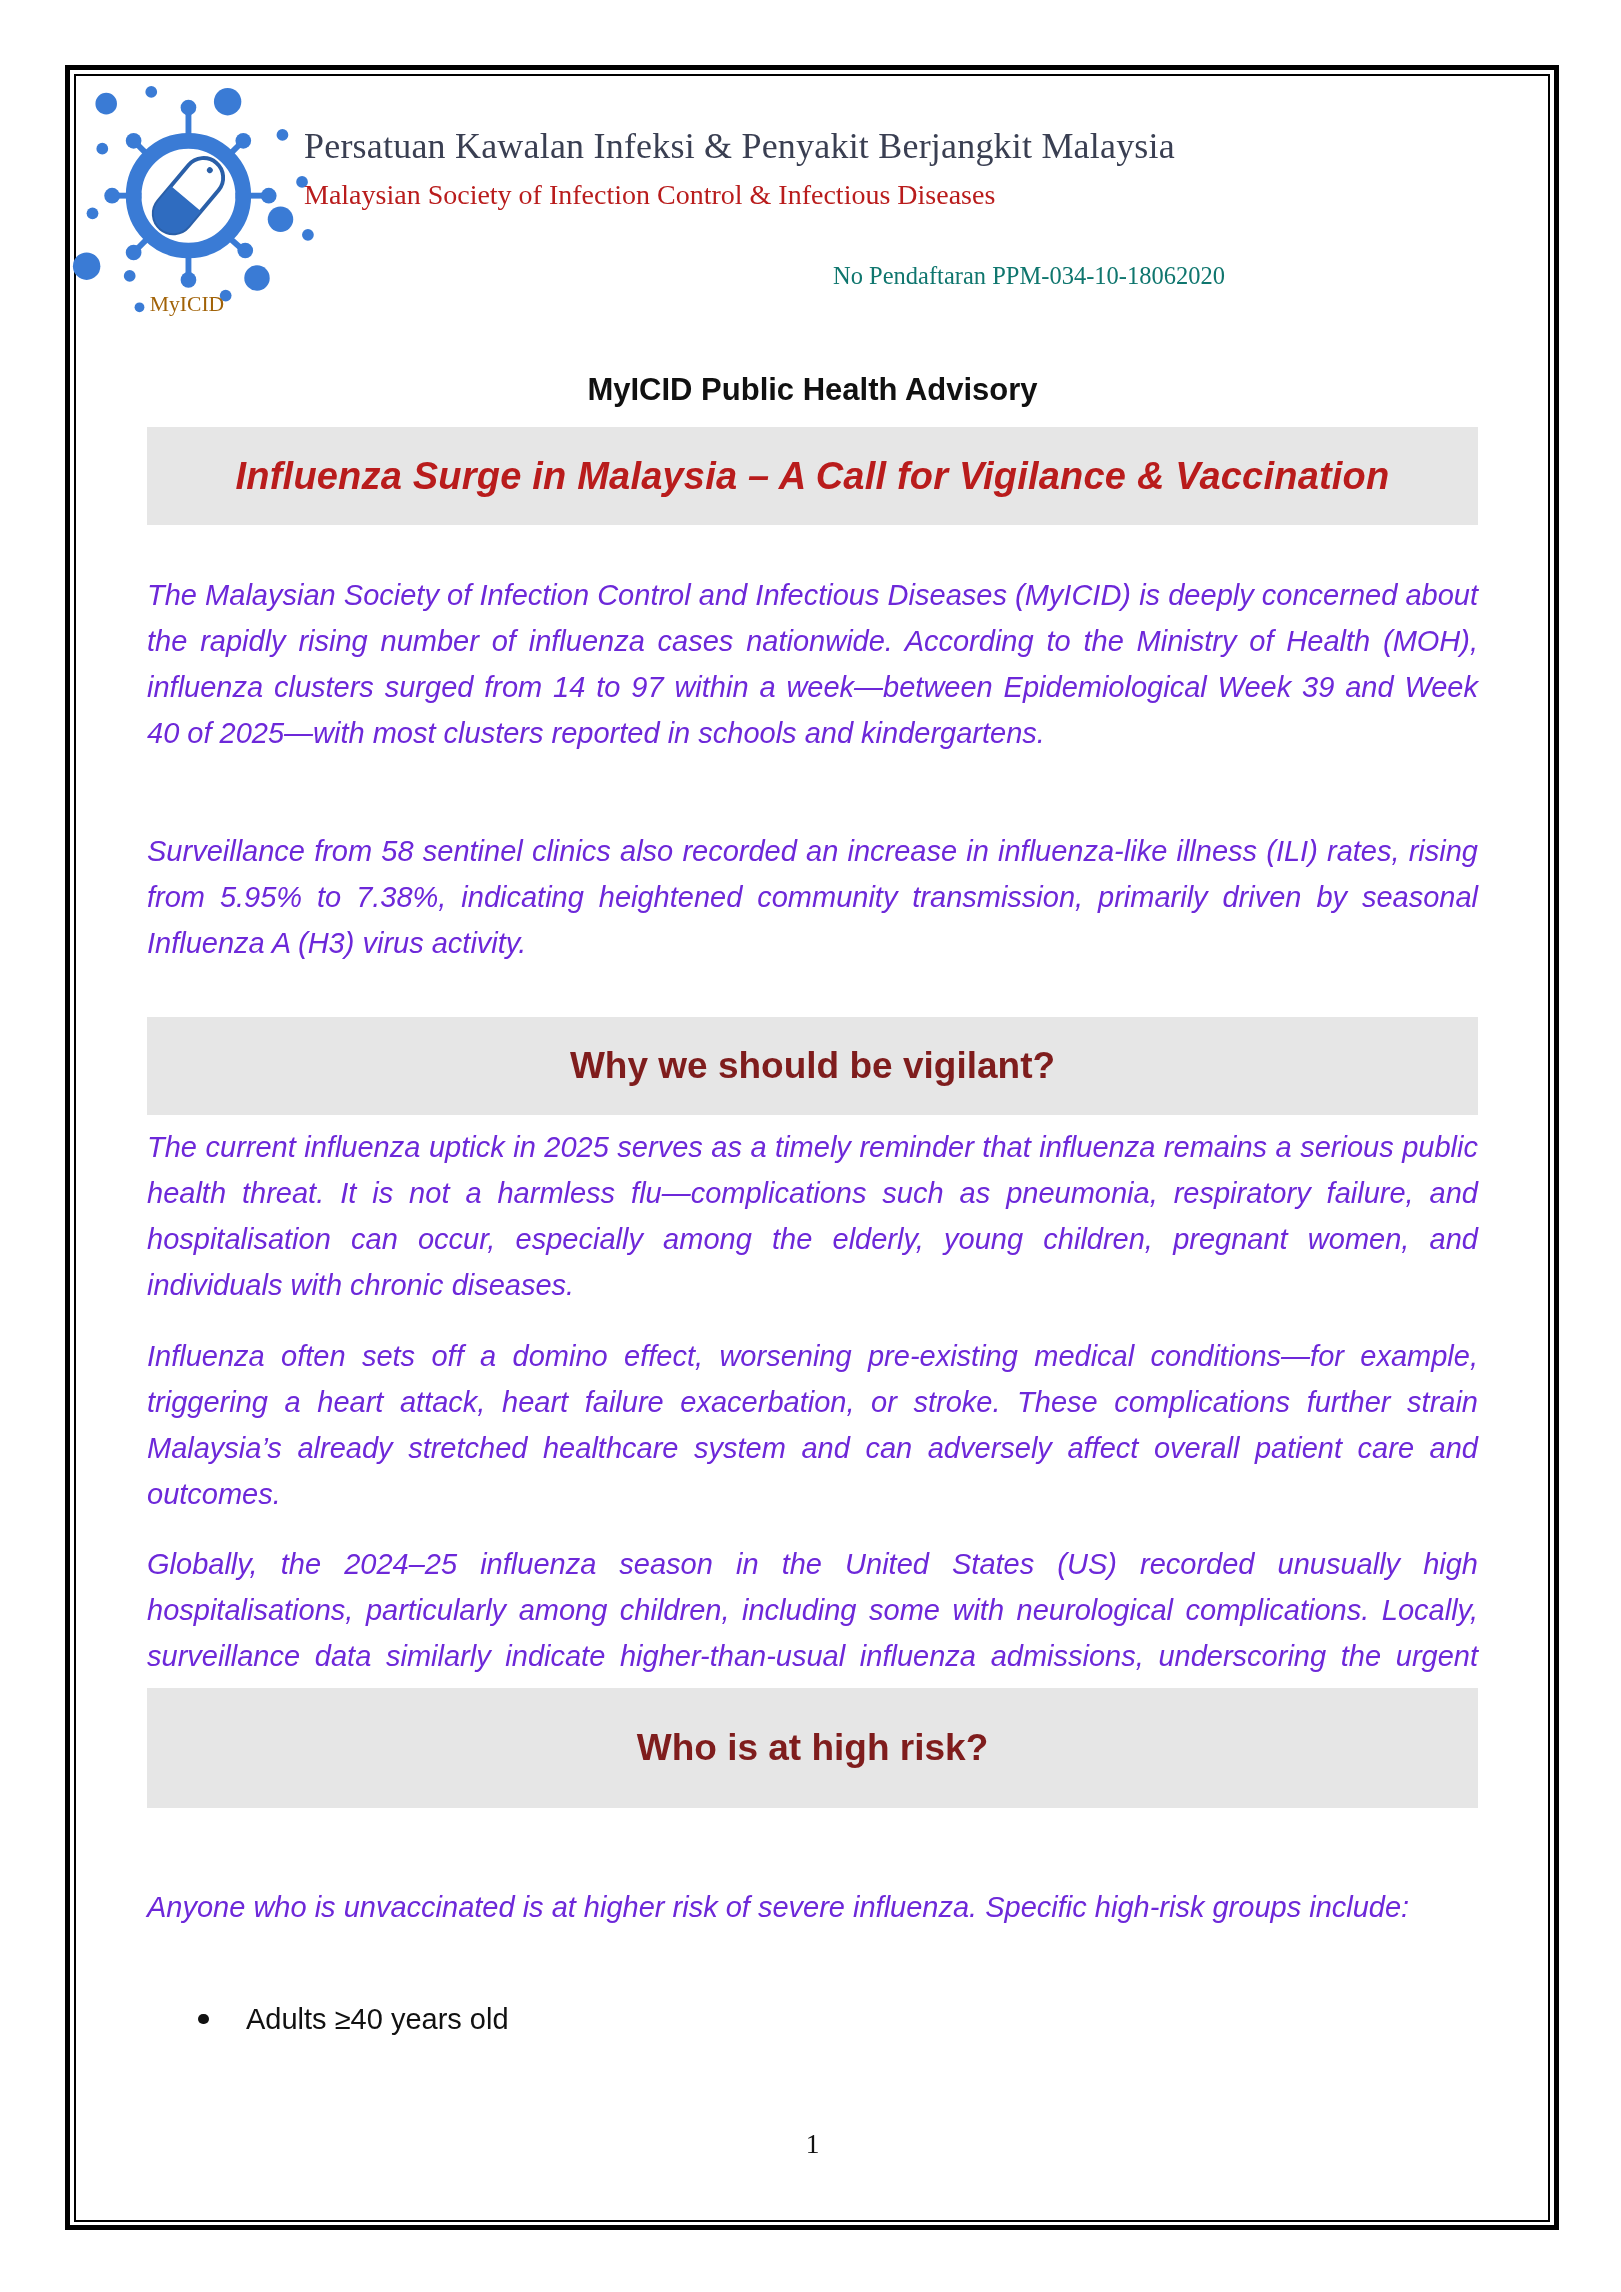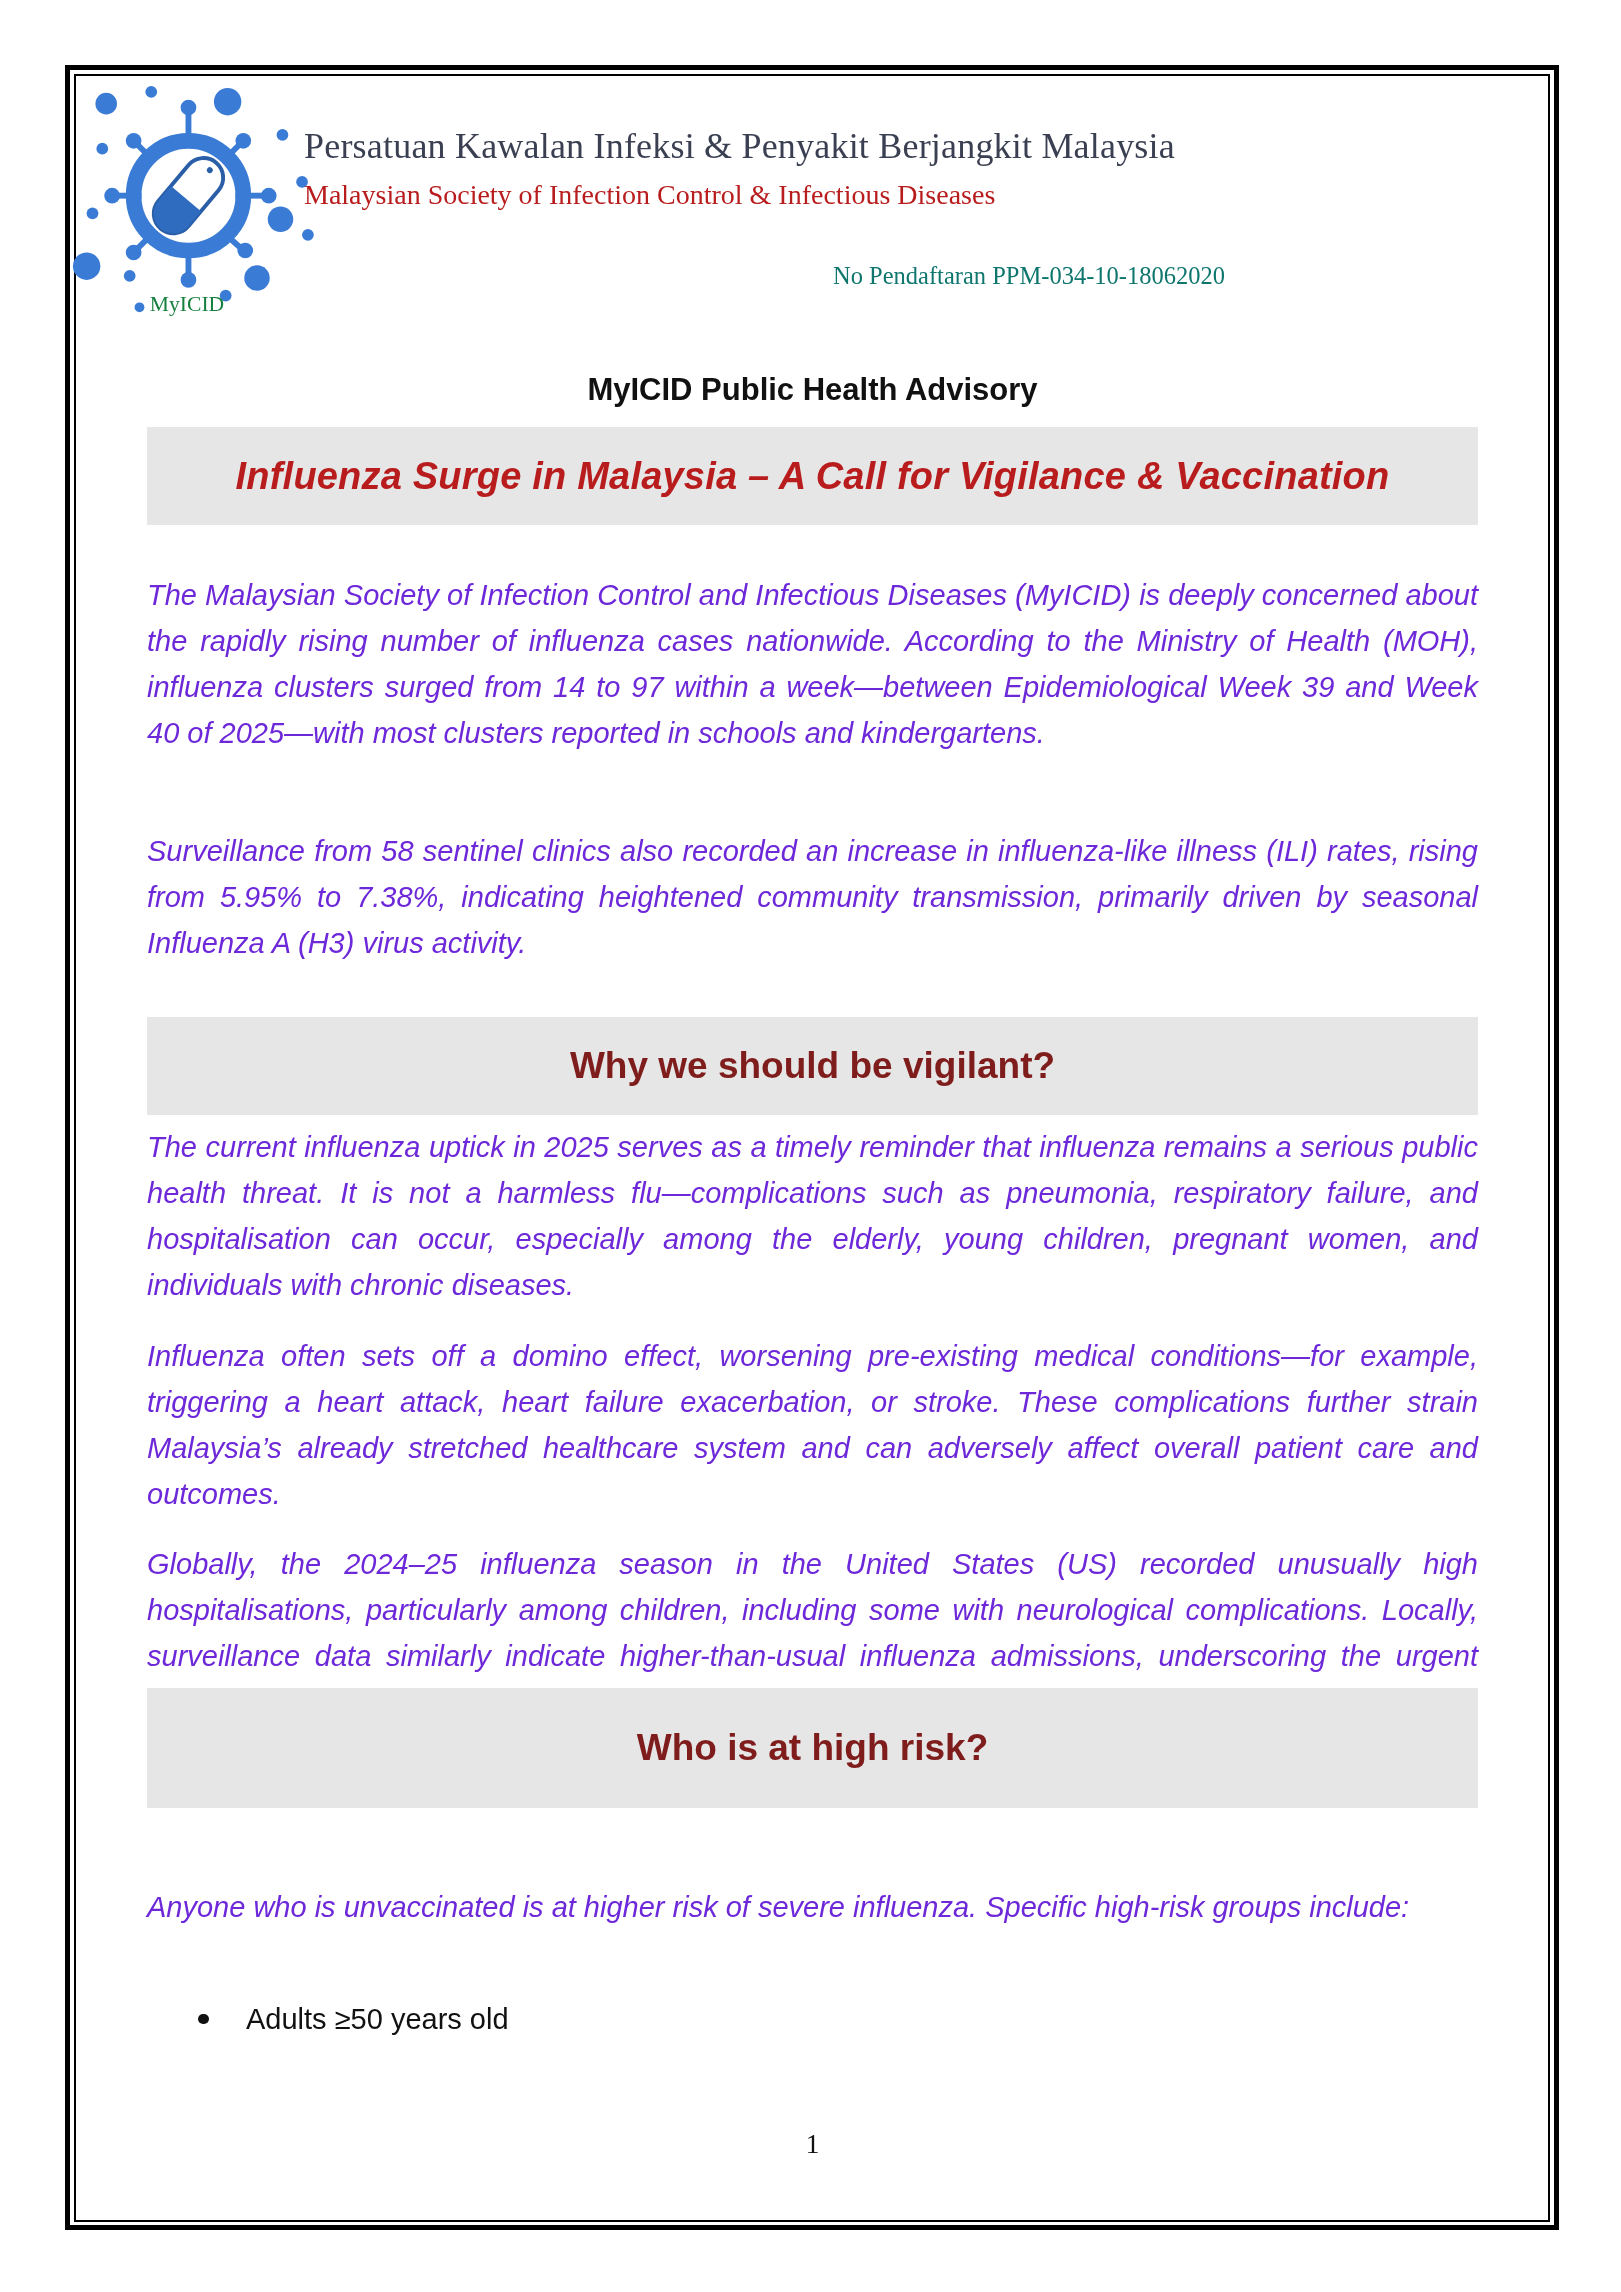--- a/index.html
+++ b/index.html
@@ -56,21 +56,21 @@
       height: 235px;
     }
     .logo-caption {
       position: absolute;
       left: 69px;
       top: 206px;
       width: 118px;
       text-align: center;
       font-family: "Liberation Serif", "DejaVu Serif", serif;
       font-size: 21.6px;
-      color: #15803d;
+      color: #a16207;
     }
     .org-name-ms {
       position: absolute;
       left: 245px;
       top: 39px;
       font-family: "Liberation Serif", "DejaVu Serif", serif;
       font-size: 36px;
       color: #3a3f52;
       letter-spacing: 0.2px;
       white-space: nowrap;
@@ -272,19 +272,19 @@
 
   <div class="banner banner-section banner-risk">
     <span class="banner-text">Who is at high risk?</span>
   </div>
 
   <p class="para p6">Anyone who is unvaccinated is at higher risk of severe influenza. Specific high-risk groups include:</p>
 
   <ul class="bullets">
     <li>
       <span class="bullet-dot"></span>
-      <span>Adults ≥50 years old</span>
+      <span>Adults ≥40 years old</span>
     </li>
   </ul>
 
   <div class="page-number">1</div>
 </div>
 
 
 </body></html>

